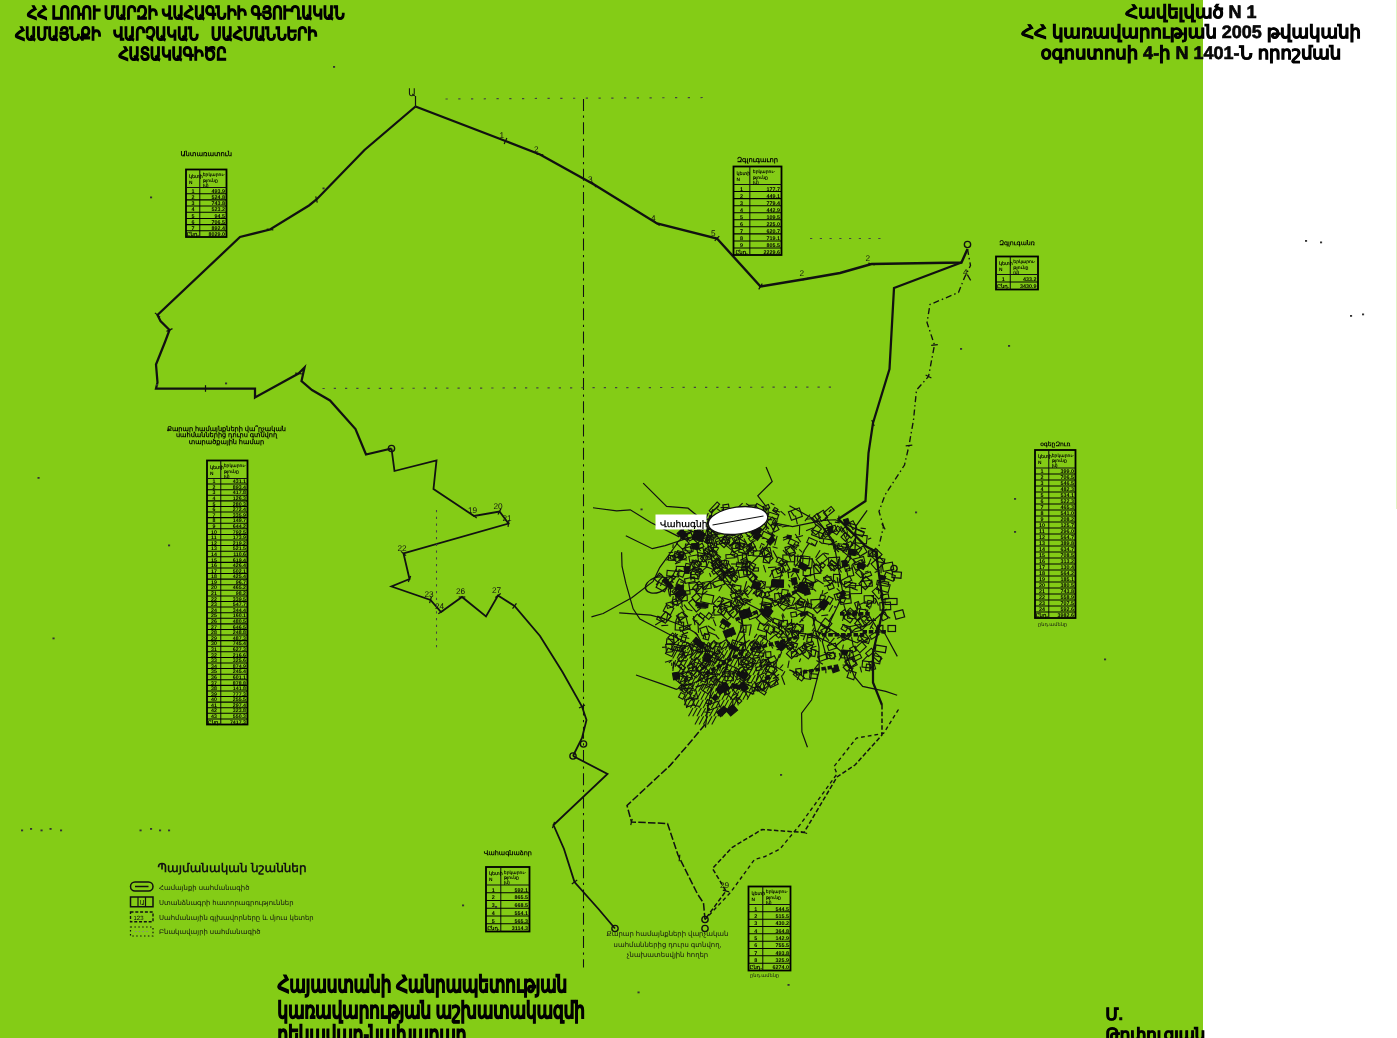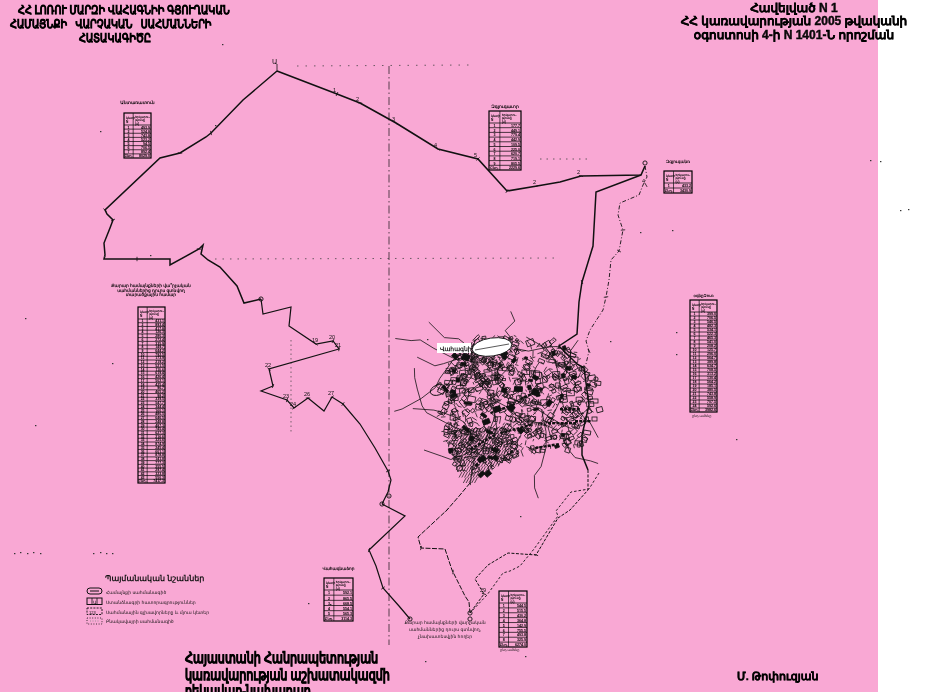--- a/index.html
+++ b/index.html
@@ -1,16 +1,16 @@
 <!DOCTYPE html>
 <html><head>
 <meta charset="utf-8">
 <style>
 html,body{margin:0;padding:0;background:#fff;width:931px;height:692px;overflow:hidden;}
-#page{position:relative;width:878px;height:692px;background:#f9a8d4;font-family:"Liberation Sans", sans-serif;color:#0a0a0a;}
+#page{position:relative;width:802px;height:692px;background:#84cc16;font-family:"Liberation Sans", sans-serif;color:#0a0a0a;}
 .hdr{position:absolute;font-weight:bold;-webkit-text-stroke:0.5px #000;}
 </style>
 </head>
 <body>
 <div id="page">
 
 <div class="hdr" style="left:10px;top:4px;font-size:9.5px;line-height:10.9px;transform:scaleY(1.25);transform-origin:0 0;letter-spacing:0.1px;">
 <span style="margin-left:8px;">ՀՀ ԼՈՌՈՒ ՄԱՐԶԻ ՎԱՀԱԳՆԻԻ ԳՅՈՒՂԱԿԱՆ</span><br>
 ՀԱՄԱՅՆՔԻ&nbsp;&nbsp; ՎԱՐՉԱԿԱՆ&nbsp;&nbsp; ՍԱՀՄԱՆՆԵՐԻ<br>
 <span style="margin-left:69px;">ՀԱՏԱԿԱԳԻԾԸ</span>

